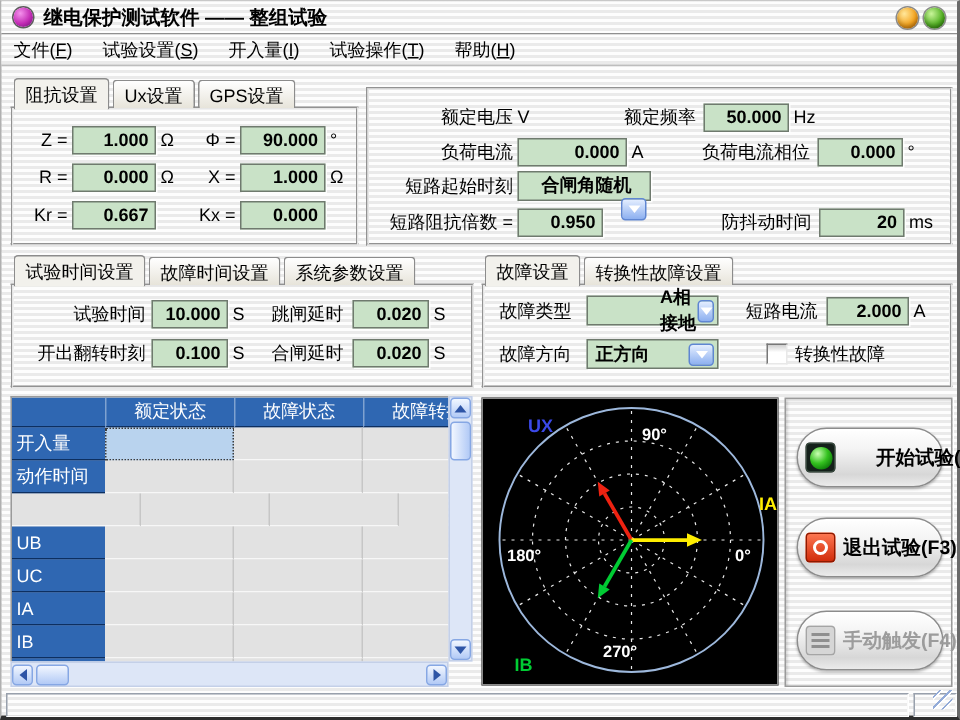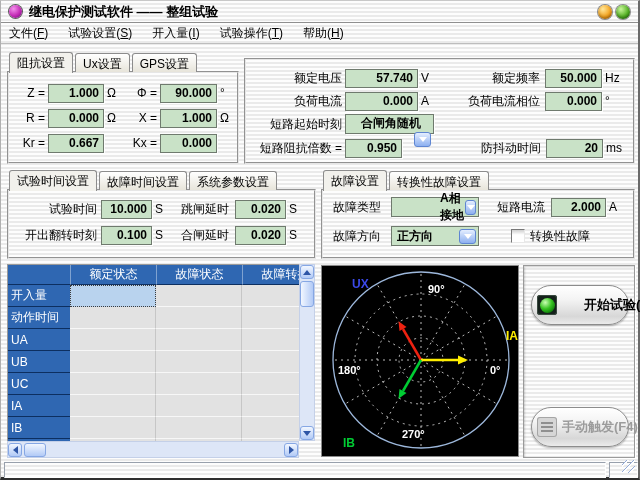--- a/index.html
+++ b/index.html
@@ -139,21 +139,20 @@
         <span class="flabel" style="width:36px">Kx =</span>
         <span class="fbox" style="width:57px; margin-left:3px;">0.000</span>
       </div>
     </div>
   </div>
 
   <div class="panel" style="left:243px; top:57px; width:391px; height:106px;">
     <div class="panelbody pin">
       <div class="frow" style="top:8px;">
         <span class="flabel" style="width:94px">额定电压</span>
-        <span class="fbox" style="width:73px; margin-left:3px;">57.740</span>
         <span class="funit" style="width:20px">V</span>
         <span class="flabel" style="width:99px">额定频率</span>
         <span class="fbox" style="width:57px; margin-left:5px;">50.000</span>
         <span class="funit">Hz</span>
       </div>
       <div class="frow" style="top:31px;">
         <span class="flabel" style="width:94px">负荷电流</span>
         <span class="fbox" style="width:73px; margin-left:3px;">0.000</span>
         <span class="funit" style="width:20px">A</span>
         <span class="flabel" style="width:99px">负荷电流相位</span>
@@ -251,21 +250,20 @@
           <span class="dcell"></span>
           <span class="dcell"></span>
         </div>
       <div class="trow">
           <span class="rlabel">动作时间</span>
           <span class="dcell"></span>
           <span class="dcell"></span>
           <span class="dcell"></span>
         </div>
       <div class="trow">
-          <span class="rlabel">UA</span>
           <span class="dcell"></span>
           <span class="dcell"></span>
           <span class="dcell"></span>
         </div>
       <div class="trow">
           <span class="rlabel">UB</span>
           <span class="dcell"></span>
           <span class="dcell"></span>
           <span class="dcell"></span>
         </div>
@@ -358,20 +356,26 @@
     </svg>
   </div>
 
   <div id="actions" class="pin">
     <div class="pill" style="top:19px;gap:27px;">
       <span class="bicon start">
           <span class="sphere"></span>
         </span>
       <span>开始试验(F2)</span>
     </div>
+    <div class="pill" style="top:79px;">
+      <span class="bicon exit">
+          <span class="ring"></span>
+        </span>
+      <span>退出试验(F3)</span>
+    </div>
     <div class="pill disabled" style="top:141px;" aria-disabled="true">
       <span class="bicon manual">
           <span class="grill"></span>
         </span>
       <span>手动触发(F4)</span>
     </div>
   </div>
 
   <div class="status pin" style="left:3px; width:602px;"></div>
   <div class="status pin" style="left:608px; width:29px;"></div>

